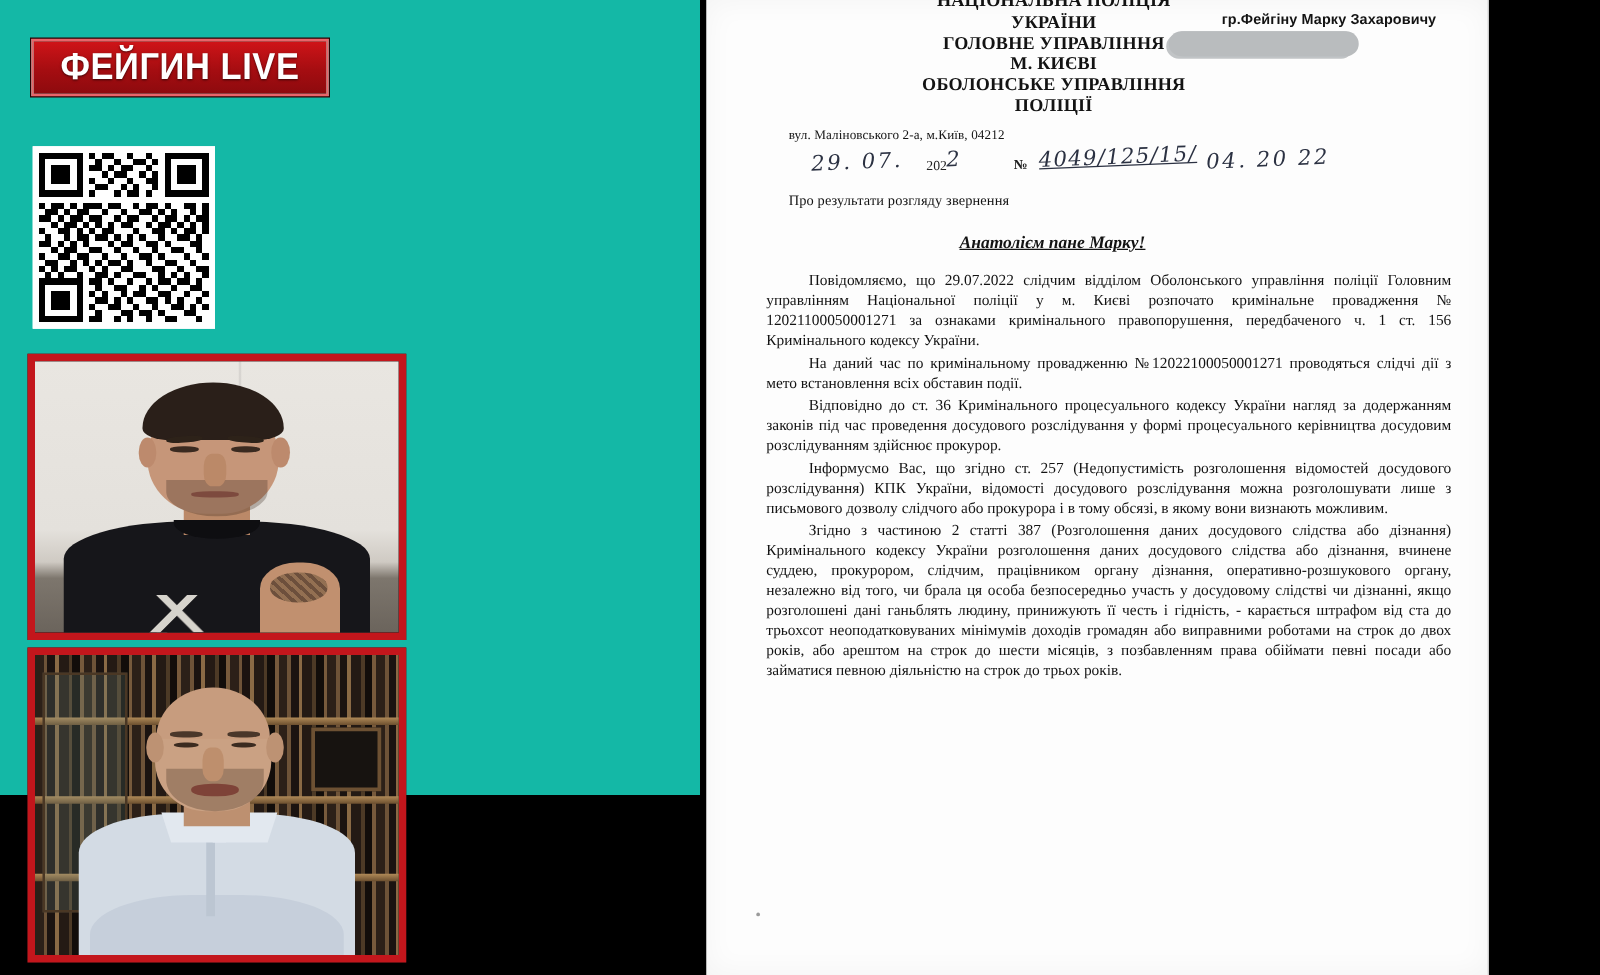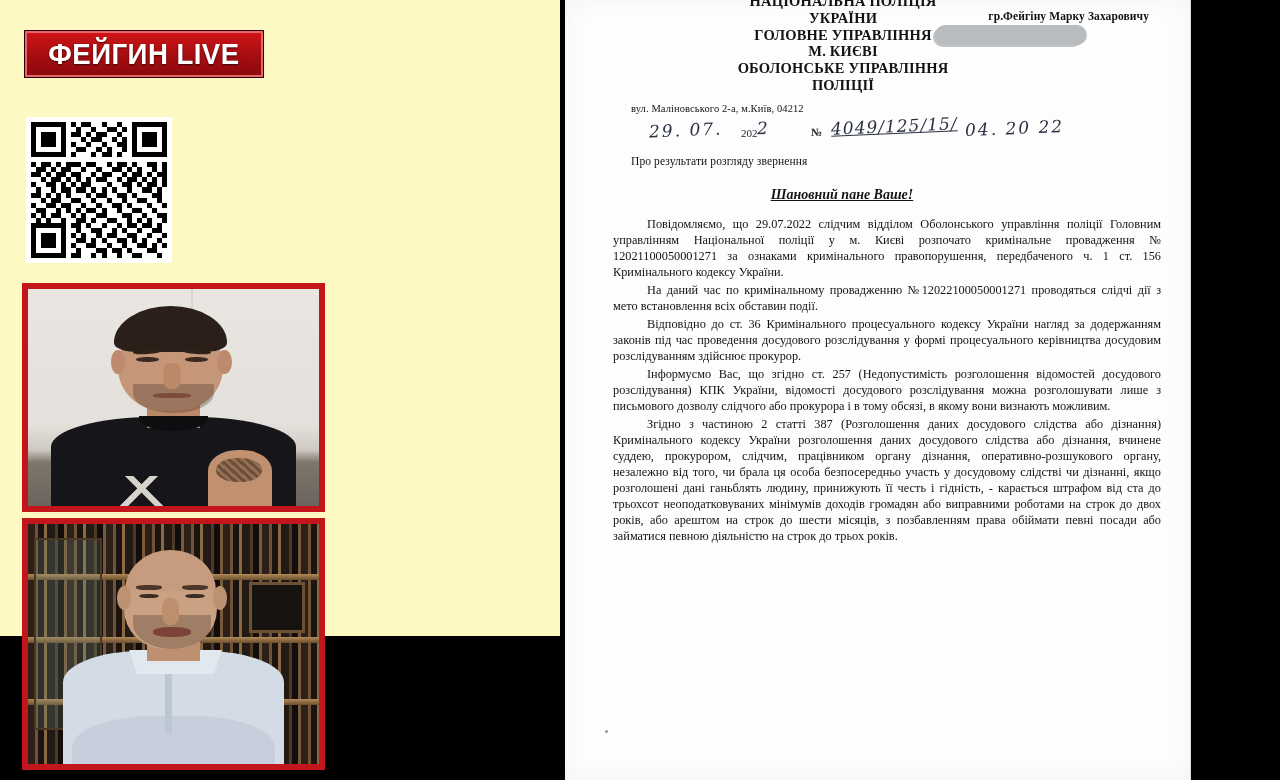--- a/index.html
+++ b/index.html
@@ -4,21 +4,21 @@
 <title>Feygin LIVE — scanned police letter</title>
 <style>
   html,body{margin:0;padding:0;background:#000;}
   body{
     width:1280px;height:780px;overflow:hidden;position:relative;
     font-family:"Liberation Serif", serif;
   }
   .stage{position:absolute;inset:0;background:#000;}
 
   
-  .left-col{position:absolute;left:0;top:0;width:560px;height:636px;background:#fef9c3;}
+  .left-col{position:absolute;left:0;top:0;width:560px;height:636px;background:#14b8a6;}
 
   
   .logo-banner{
     position:absolute;left:25px;top:31px;width:238px;height:46px;
     background:linear-gradient(180deg,#cf1418 0%,#a50d11 55%,#8d0a0e 100%);
     border:2px solid #e8656a;
     box-sizing:border-box;
     display:flex;align-items:center;justify-content:center;
     box-shadow:0 0 0 1px #2a0002;
   }
@@ -110,21 +110,21 @@
   
   .doc{
     position:absolute;left:565px;top:0;width:626px;height:780px;
     background:#fdfdfd;color:#131313;overflow:hidden;
     box-shadow:inset 0 0 24px rgba(0,0,0,.045);
   }
   .doc-pad{padding:6px 30px 0 48px;}
 
   .addressee{
     text-align:right;font-size:11.5px;font-weight:700;
-    font-family:Liberation Serif, serif;
+    font-family:Liberation Sans, sans-serif;
     margin:4px 12px 0 0;letter-spacing:.1px;
   }
   .redaction{
     width:150px;height:20px;background:#b9bcbe;border-radius:10px;
     margin:3px 76px 0 auto;
     box-shadow:2px 0 0 #b9bcbe,-2px 2px 0 #c1c4c6;
   }
 
   .org-head{
     text-align:center;font-weight:700;font-size:14.5px;line-height:1.16;
@@ -472,21 +472,21 @@
         <span class="hand d1">29. 07.</span>
         <span class="printed-sm p1">202</span>
         <span class="hand d2">2</span>
         <span class="printed-sm p2">№</span>
         <span class="hand d3">4049/125/15/</span>
         <span class="hand d4">04. 20 22</span>
       </div>
 
       <div class="subject">Про результати розгляду звернення</div>
 
-      <div class="salutation">Шановний пане Ваше!</div>
+      <div class="salutation">Анатолієм пане Марку!</div>
 
       <div class="body-text">
         <p>Повідомляємо, що 29.07.2022 слідчим відділом Оболонського управління поліції Головним управлінням Національної поліції у м. Києві розпочато кримінальне провадження № 12021100050001271 за ознаками кримінального правопорушення, передбаченого ч. 1 ст. 156 Кримінального кодексу України.</p>
         <p>На даний час по кримінальному провадженню №12022100050001271 проводяться слідчі дії з мето встановлення всіх обставин події.</p>
         <p>Відповідно до ст. 36 Кримінального процесуального кодексу України нагляд за додержанням законів під час проведення досудового розслідування у формі процесуального керівництва досудовим розслідуванням здійснює прокурор.</p>
         <p>Інформусмо Вас, що згідно ст. 257 (Недопустимість розголошення відомостей досудового розслідування) КПК України, відомості досудового розслідування можна розголошувати лише з письмового дозволу слідчого або прокурора і в тому обсязі, в якому вони визнають можливим.</p>
         <p>Згідно з частиною 2 статті 387 (Розголошення даних досудового слідства або дізнання) Кримінального кодексу України розголошення даних досудового слідства або дізнання, вчинене суддею, прокурором, слідчим, працівником органу дізнання, оперативно-розшукового органу, незалежно від того, чи брала ця особа безпосередньо участь у досудовому слідстві чи дізнанні, якщо розголошені дані ганьблять людину, принижують її честь і гідність, - карається штрафом від ста до трьохсот неоподатковуваних мінімумів доходів громадян або виправними роботами на строк до двох років, або арештом на строк до шести місяців, з позбавленням права обіймати певні посади або займатися певною діяльністю на строк до трьох років.</p>
       </div>
     </div>
     <div class="speck"></div>

